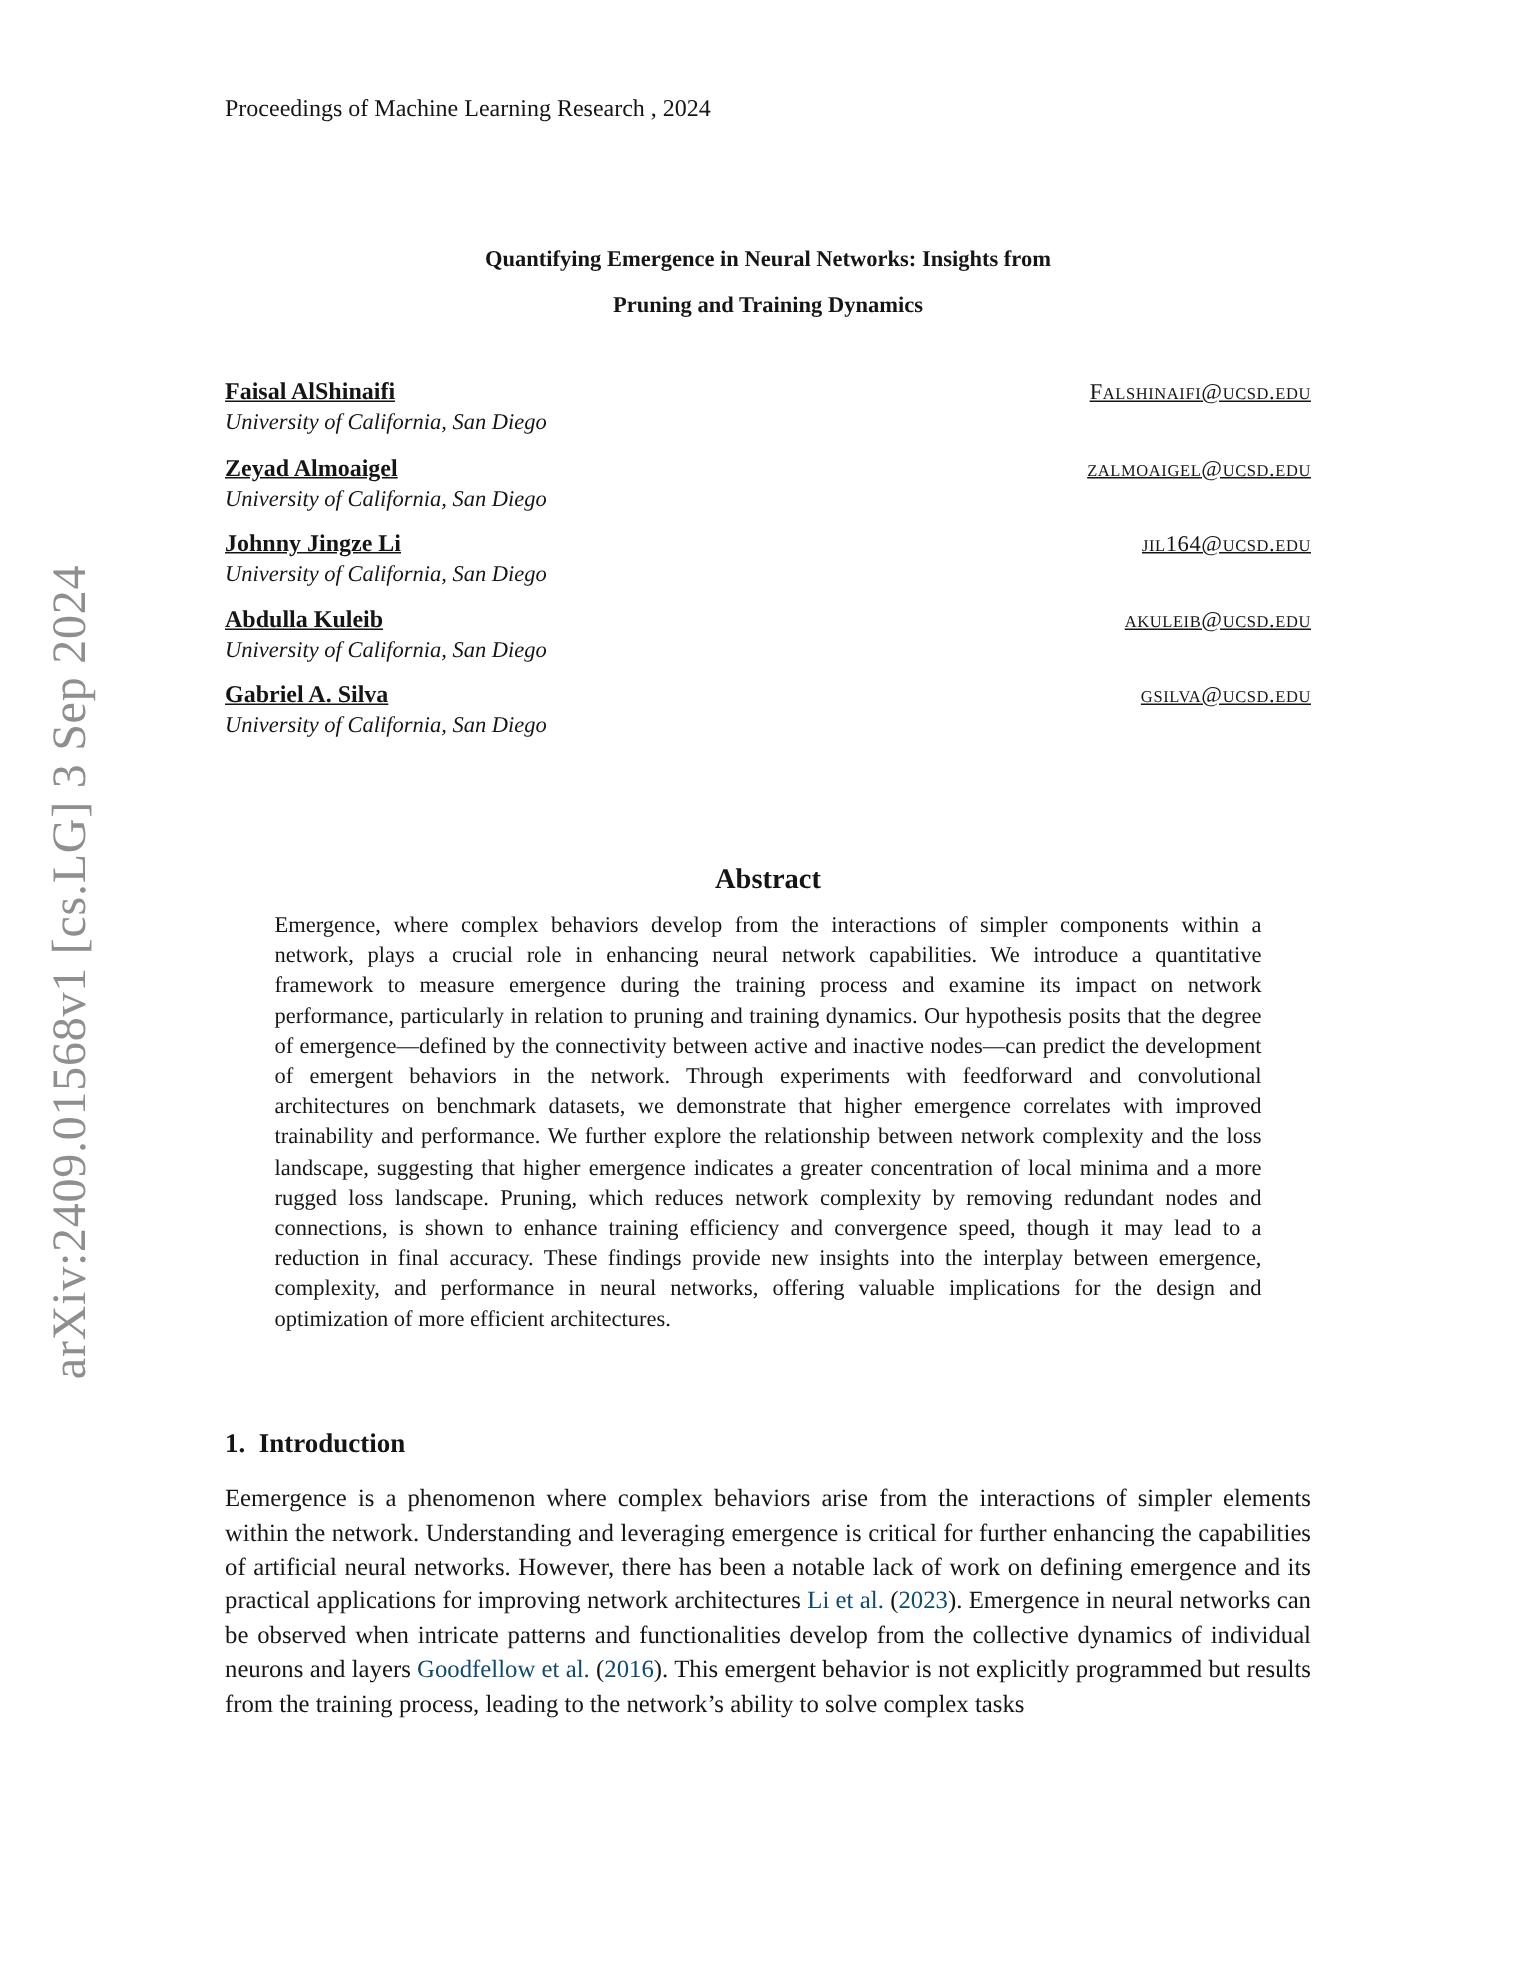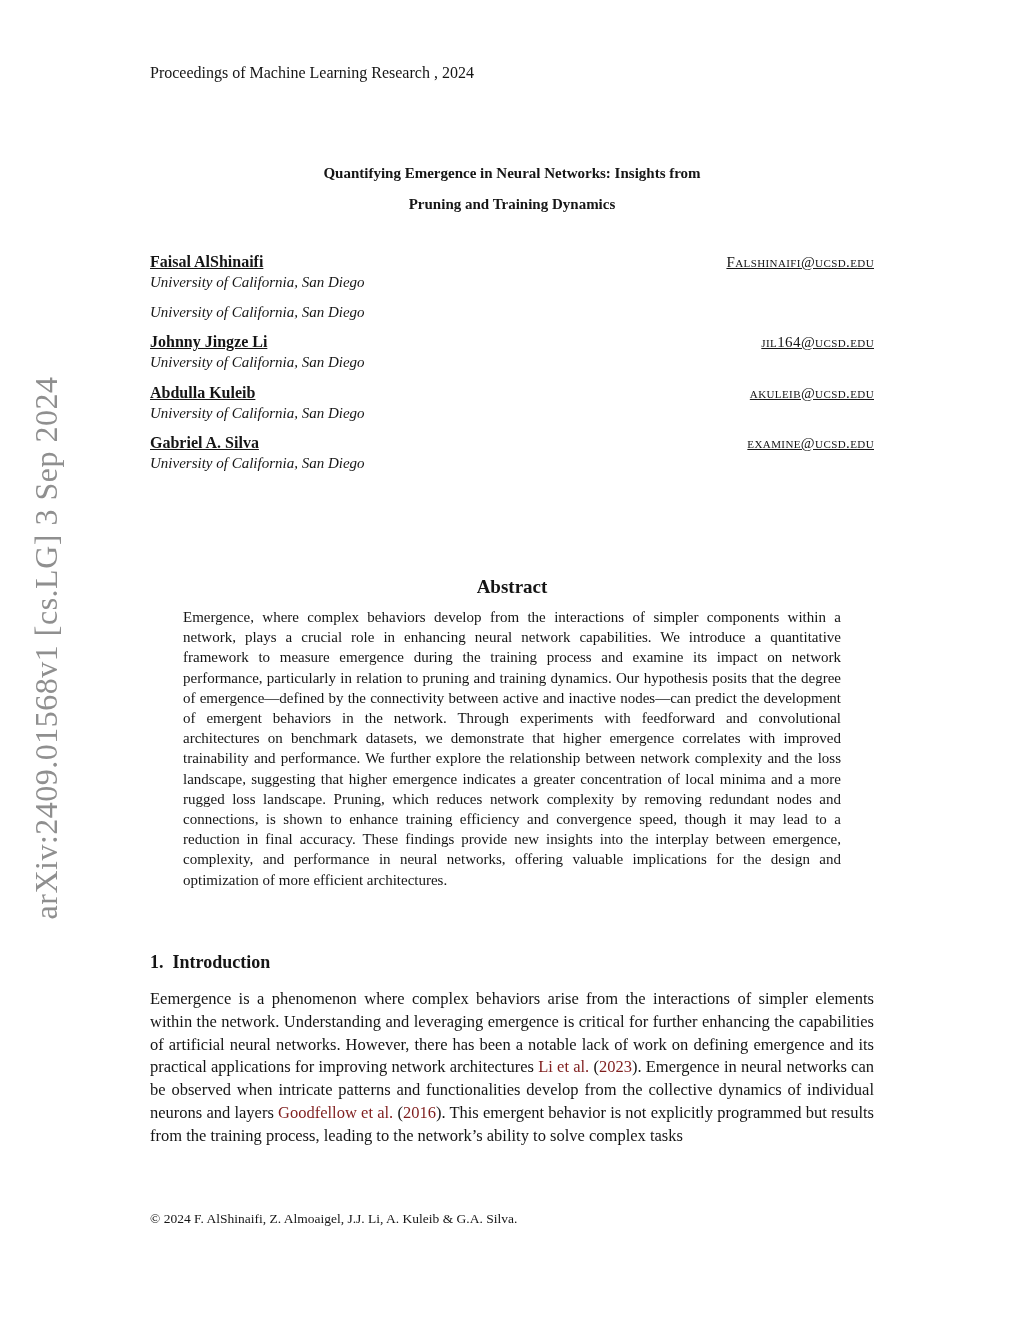--- a/index.html
+++ b/index.html
@@ -89,21 +89,21 @@
   .intro-body {
     position: absolute;
     top: 988px;
     left: 150px;
     width: 724px;
     font-size: 16.5px;
     line-height: 22.8px;
     text-align: justify;
     margin: 0;
   }
-  .cite-link { color: #7f1d1d; }
+  .cite-link { color: #0c4a6e; }
   .footer-line {
     position: absolute;
     top: 1211px;
     left: 150px;
     font-size: 13.5px;
   }
 </style>
 </head>
 <body>
 
@@ -117,49 +117,52 @@
 
   <div class="authors">
       <div class="author-row">
         <div class="author-line">
           <span class="author-name">Faisal AlShinaifi</span>
           <span class="author-email">Falshinaifi@ucsd.edu</span>
         </div>
         <div class="author-affil">University of California, San Diego</div>
       </div>
       <div class="author-row">
+        <div class="author-line">
+          <span class="author-name">Zeyad Almoaigel</span>
+          <span class="author-email">zalmoaigel@ucsd.edu</span>
+        </div>
         <div class="author-affil">University of California, San Diego</div>
       </div>
       <div class="author-row">
         <div class="author-line">
           <span class="author-name">Johnny Jingze Li</span>
           <span class="author-email">jil164@ucsd.edu</span>
         </div>
         <div class="author-affil">University of California, San Diego</div>
       </div>
       <div class="author-row">
         <div class="author-line">
           <span class="author-name">Abdulla Kuleib</span>
           <span class="author-email">akuleib@ucsd.edu</span>
         </div>
         <div class="author-affil">University of California, San Diego</div>
       </div>
       <div class="author-row">
         <div class="author-line">
           <span class="author-name">Gabriel A. Silva</span>
-          <span class="author-email">examine@ucsd.edu</span>
+          <span class="author-email">gsilva@ucsd.edu</span>
         </div>
         <div class="author-affil">University of California, San Diego</div>
       </div>
     </div>
 
   <div class="abstract">
     <div class="abstract-heading">Abstract</div>
     <p class="abstract-body">Emergence, where complex behaviors develop from the interactions of simpler components within a network, plays a crucial role in enhancing neural network capabilities. We introduce a quantitative framework to measure emergence during the training process and examine its impact on network performance, particularly in relation to pruning and training dynamics. Our hypothesis posits that the degree of emergence—defined by the connectivity between active and inactive nodes—can predict the development of emergent behaviors in the network. Through experiments with feedforward and convolutional architectures on benchmark datasets, we demonstrate that higher emergence correlates with improved trainability and performance. We further explore the relationship between network complexity and the loss landscape, suggesting that higher emergence indicates a greater concentration of local minima and a more rugged loss landscape. Pruning, which reduces network complexity by removing redundant nodes and connections, is shown to enhance training efficiency and convergence speed, though it may lead to a reduction in final accuracy. These findings provide new insights into the interplay between emergence, complexity, and performance in neural networks, offering valuable implications for the design and optimization of more efficient architectures.</p>
   </div>
 
   <h2 class="section-heading">1.  Introduction</h2>
 
   <p class="intro-body"><span>Eemergence is a phenomenon where complex behaviors arise from the interactions of simpler elements within the network. Understanding and leveraging emergence is critical for further enhancing the capabilities of artificial neural networks. However, there has been a notable lack of work on defining emergence and its practical applications for improving network architectures </span><span class="cite-link">Li et al.</span><span> (</span><span class="cite-link">2023</span><span>). Emergence in neural networks can be observed when intricate patterns and functionalities develop from the collective dynamics of individual neurons and layers </span><span class="cite-link">Goodfellow et al.</span><span> (</span><span class="cite-link">2016</span><span>). This emergent behavior is not explicitly programmed but results from the training process, leading to the network’s ability to solve complex tasks</span></p>
 
-  <div class="footer-line">© 2024 F. AlShinaifi, Z. Almoaigel, J.J. Li, A. Kuleib &amp; G.A. Silva.</div>
 
 </div>
 
 </body></html>

